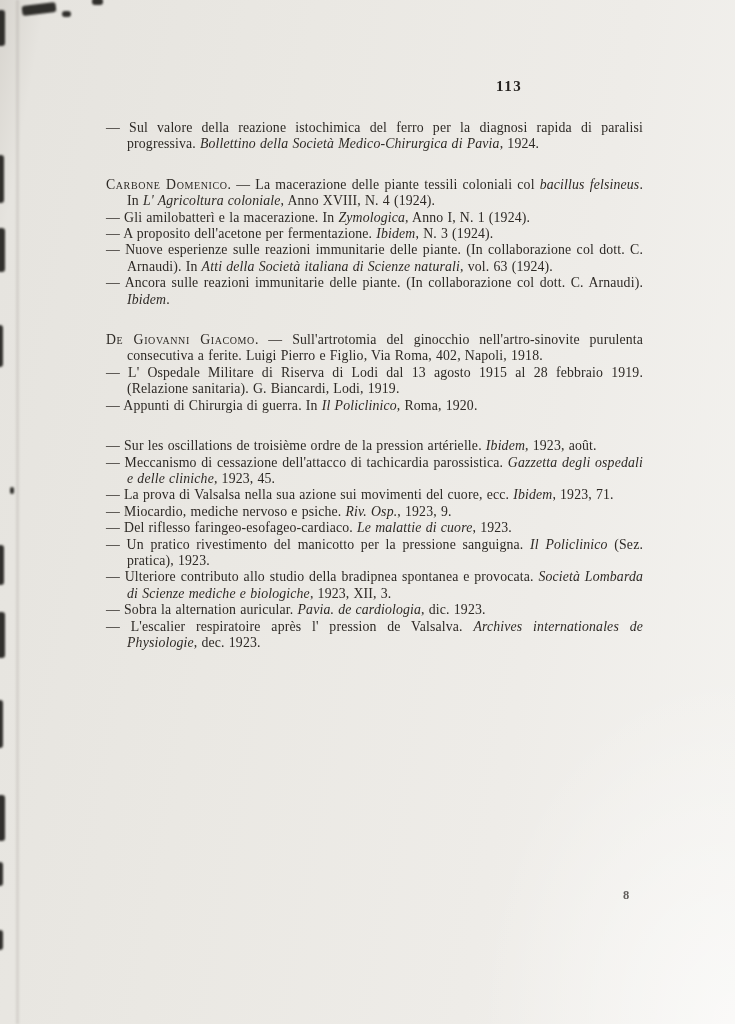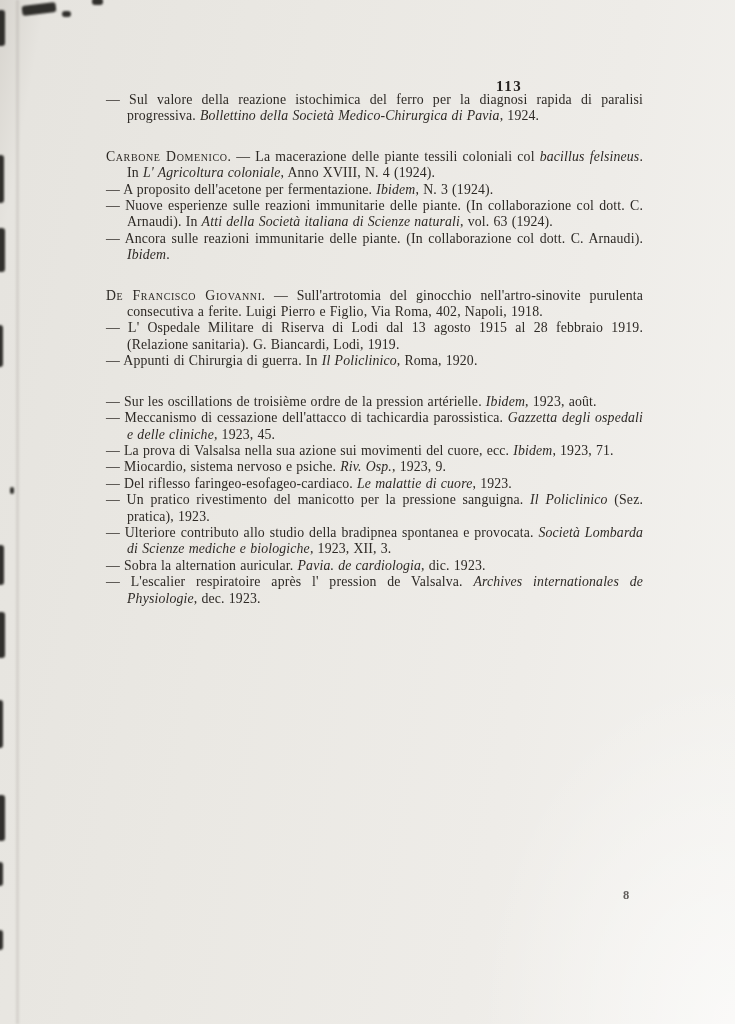--- a/index.html
+++ b/index.html
@@ -25,21 +25,21 @@
   }
   .blot {
     position: absolute; background: #191815; border-radius: 3px;
     filter: blur(1px); opacity: 0.88;
   }
   .page-number {
     position: absolute; left: 496px; top: 78px;
     font-weight: bold; font-size: 15px; letter-spacing: 1.5px; color: #25221f;
   }
   .bib {
-    position: absolute; left: 106px; top: 92px; width: 537px;
+    position: absolute; left: 106px; top: 120px; width: 537px;
     font-size: 13.8px; line-height: 16.4px; text-align: justify;
     letter-spacing: 0.15px; word-spacing: 0.5px;
   }
   .bib-section { margin: 0 0 24px 0; }
   .entry { margin: 0; padding-left: 21px; text-indent: -21px; }
   .seg-r { font-style: normal; }
   .seg-i { font-style: italic; }
   .seg-sc { font-variant: small-caps; letter-spacing: 0.6px; }
   .signature {
     position: absolute; left: 623px; top: 888px;
@@ -69,34 +69,35 @@
   <div class="blot" style="left:-3px; top:930px; width:6px; height:20px;"></div>
 
   <div class="page-number">113</div>
 
   <div class="bib" id="bibliography">
       <section class="bib-section">
         <p class="entry"><span class="seg-r">— Sul valore della reazione istochimica del ferro per la diagnosi rapida di paralisi progressiva. </span><span class="seg-i">Bollettino della Società Medico-Chirurgica di Pavia</span><span class="seg-r">, 1924.</span></p>
       </section>
       <section class="bib-section">
         <p class="entry"><span class="seg-sc">Carbone Domenico</span><span class="seg-r">. — La macerazione delle piante tessili coloniali col </span><span class="seg-i">bacillus felsineus</span><span class="seg-r">. In </span><span class="seg-i">L' Agricoltura coloniale</span><span class="seg-r">, Anno XVIII, N. 4 (1924).</span></p>
+        <p class="entry"><span class="seg-r">— Gli amilobatterì e la macerazione. In </span><span class="seg-i">Zymologica</span><span class="seg-r">, Anno I, N. 1 (1924).</span></p>
         <p class="entry"><span class="seg-r">— A proposito dell'acetone per fermentazione. </span><span class="seg-i">Ibidem</span><span class="seg-r">, N. 3 (1924).</span></p>
         <p class="entry"><span class="seg-r">— Nuove esperienze sulle reazioni immunitarie delle piante. (In collaborazione col dott. C. Arnaudi). In </span><span class="seg-i">Atti della Società italiana di Scienze naturali</span><span class="seg-r">, vol. 63 (1924).</span></p>
         <p class="entry"><span class="seg-r">— Ancora sulle reazioni immunitarie delle piante. (In collaborazione col dott. C. Arnaudi). </span><span class="seg-i">Ibidem</span><span class="seg-r">.</span></p>
       </section>
       <section class="bib-section">
-        <p class="entry"><span class="seg-sc">De Francisco Giovanni</span><span class="seg-r">. — Sull'artrotomia del ginocchio nell'artro-sinovite purulenta consecutiva a ferite. Luigi Pierro e Figlio, Via Roma, 402, Napoli, 1918.</span></p>
+        <p class="entry"><span class="seg-sc">De Giovanni Giacomo</span><span class="seg-r">. — Sull'artrotomia del ginocchio nell'artro-sinovite purulenta consecutiva a ferite. Luigi Pierro e Figlio, Via Roma, 402, Napoli, 1918.</span></p>
         <p class="entry"><span class="seg-r">— L' Ospedale Militare di Riserva di Lodi dal 13 agosto 1915 al 28 febbraio 1919. (Relazione sanitaria). G. Biancardi, Lodi, 1919.</span></p>
         <p class="entry"><span class="seg-r">— Appunti di Chirurgia di guerra. In </span><span class="seg-i">Il Policlinico</span><span class="seg-r">, Roma, 1920.</span></p>
       </section>
       <section class="bib-section">
         <p class="entry"><span class="seg-r">— Sur les oscillations de troisième ordre de la pression artérielle. </span><span class="seg-i">Ibidem</span><span class="seg-r">, 1923, août.</span></p>
         <p class="entry"><span class="seg-r">— Meccanismo di cessazione dell'attacco di tachicardia parossistica. </span><span class="seg-i">Gazzetta degli ospedali e delle cliniche</span><span class="seg-r">, 1923, 45.</span></p>
         <p class="entry"><span class="seg-r">— La prova di Valsalsa nella sua azione sui movimenti del cuore, ecc. </span><span class="seg-i">Ibidem</span><span class="seg-r">, 1923, 71.</span></p>
-        <p class="entry"><span class="seg-r">— Miocardio, sistema nervoso e psiche. </span><span class="seg-i">Riv. Osp.</span><span class="seg-r">, 1923, 9.</span></p>
+        <p class="entry"><span class="seg-r">— Miocardio, mediche nervoso e psiche. </span><span class="seg-i">Riv. Osp.</span><span class="seg-r">, 1923, 9.</span></p>
         <p class="entry"><span class="seg-r">— Del riflesso faringeo-esofageo-cardiaco. </span><span class="seg-i">Le malattie di cuore</span><span class="seg-r">, 1923.</span></p>
         <p class="entry"><span class="seg-r">— Un pratico rivestimento del manicotto per la pressione sanguigna. </span><span class="seg-i">Il Policlinico</span><span class="seg-r"> (Sez. pratica), 1923.</span></p>
         <p class="entry"><span class="seg-r">— Ulteriore contributo allo studio della bradipnea spontanea e provocata. </span><span class="seg-i">Società Lombarda di Scienze mediche e biologiche</span><span class="seg-r">, 1923, XII, 3.</span></p>
         <p class="entry"><span class="seg-r">— Sobra la alternation auricular. </span><span class="seg-i">Pavia. de cardiologia</span><span class="seg-r">, dic. 1923.</span></p>
         <p class="entry"><span class="seg-r">— L'escalier respiratoire après l' pression de Valsalva. </span><span class="seg-i">Archives internationales de Physiologie</span><span class="seg-r">, dec. 1923.</span></p>
       </section>
     </div>
 
   <div class="signature">8</div>
 

